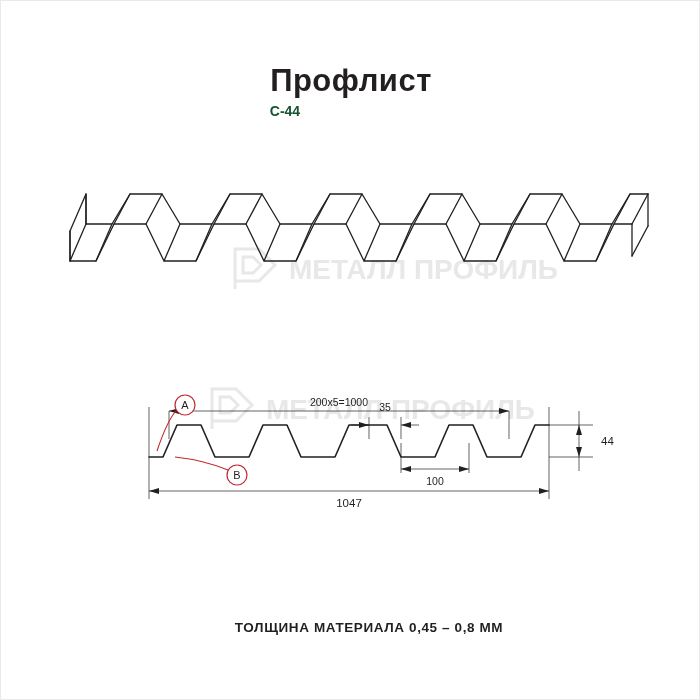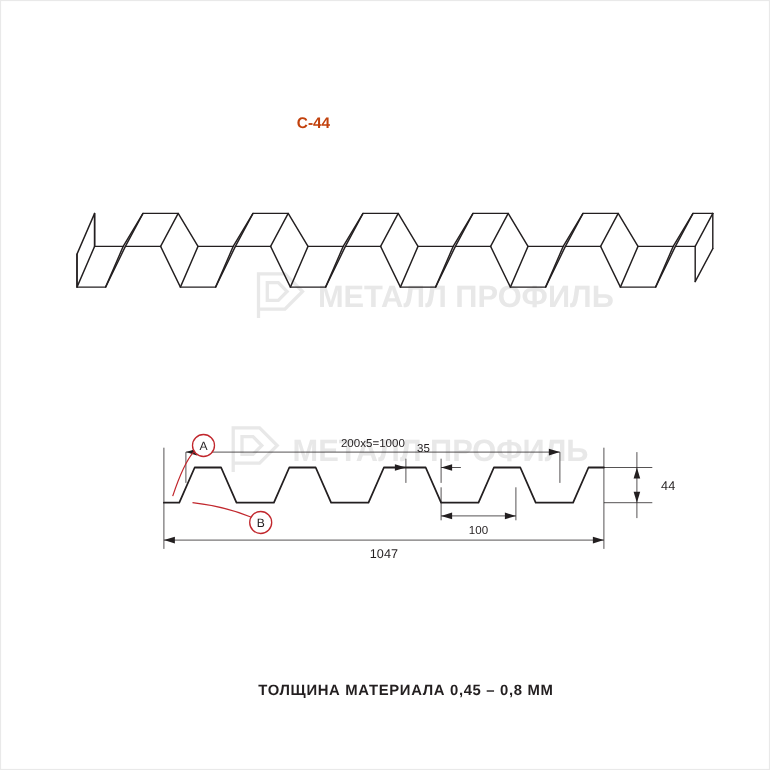--- a/index.html
+++ b/index.html
@@ -35,21 +35,21 @@
     color: #231f20;
   }
   .subtitle {
     position: absolute;
     top: 102px;
     left: 0;
     width: 568px;
     text-align: center;
     font-size: 14px;
     font-weight: bold;
-    color: #c2410c;
+    color: #14532d;
   }
   .footer-note {
     position: absolute;
     top: 619px;
     left: 0;
     width: 700px;
     text-align: center;
     font-size: 13.5px;
     font-weight: bold;
     letter-spacing: 0.6px;
@@ -78,20 +78,21 @@
   .wm-1 { left: 228px; top: 232px; }
   .wm-2 { left: 205px; top: 372px; }
   svg { display: block; overflow: visible; }
   text { font-family: "Liberation Sans", sans-serif; }
 </style>
 </head>
 <body>
 
 <div class="page">
 
+  <div class="title">Профлист</div>
   <div class="subtitle">С-44</div>
 
   <div class="wm wm-1">
     <svg width="280" height="70" viewBox="0 0 280 70">
       <g fill="none" stroke="#e8e8e8" stroke-width="3">
         <path d="M6 56 L6 16 L30 16 L46 32 L30 48 L6 48"></path>
         <path d="M14 24 L24 24 L32 32 L24 40 L14 40 Z"></path>
       </g>
       <text x="60" y="46" font-size="28" font-weight="bold" fill="#e8e8e8">МЕТАЛЛ ПРОФИЛЬ</text>
     </svg>

